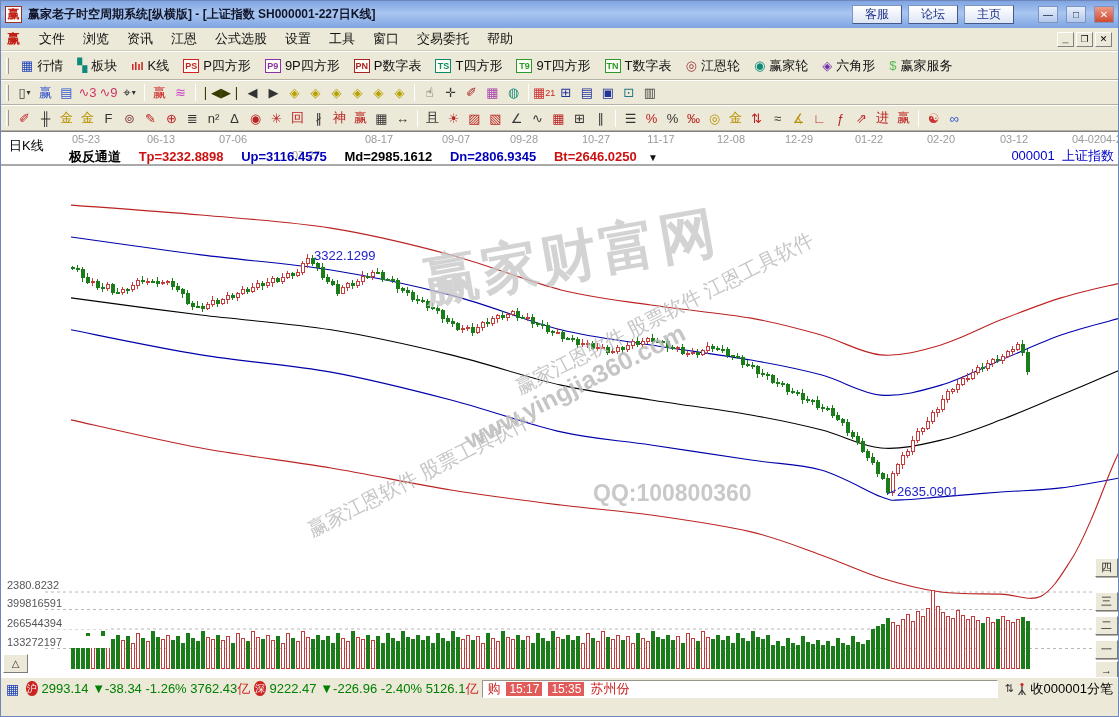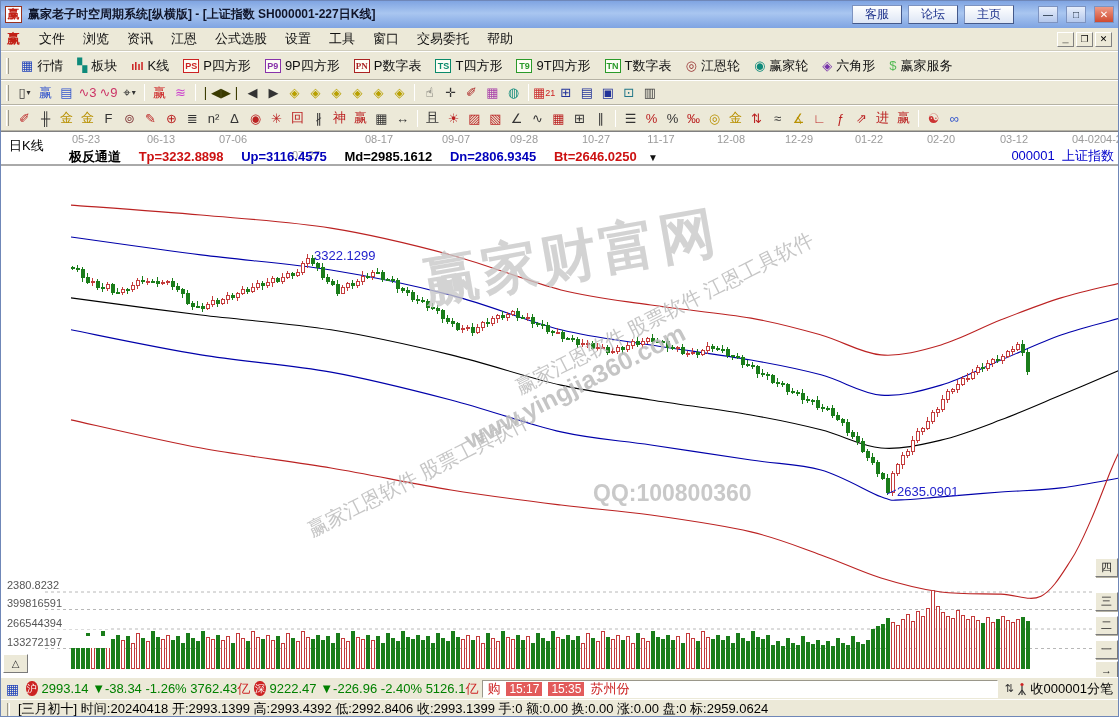--- a/index.html
+++ b/index.html
@@ -130,21 +130,21 @@
         </span>
         <span class="tb1-item">
           <span class="lbox" style="border-color: rgb(204, 34, 34); color: rgb(204, 34, 34);">PS</span>
           <span>P四方形</span>
         </span>
         <span class="tb1-item">
           <span class="lbox" style="border-color: rgb(136, 51, 170); color: rgb(136, 51, 170);">P9</span>
           <span>9P四方形</span>
         </span>
         <span class="tb1-item">
-          <span class="lbox" style="border-color: rgb(170, 34, 34); color: rgb(170, 34, 34); font-family: Liberation Serif, serif;">PN</span>
+          <span class="lbox" style="border-color: rgb(170, 34, 34); color: rgb(170, 34, 34);">PN</span>
           <span>P数字表</span>
         </span>
         <span class="tb1-item">
           <span class="lbox" style="border-color: rgb(10, 138, 106); color: rgb(10, 138, 106);">TS</span>
           <span>T四方形</span>
         </span>
         <span class="tb1-item">
           <span class="lbox" style="border-color: rgb(42, 154, 42); color: rgb(42, 154, 42);">T9</span>
           <span>9T四方形</span>
         </span>
@@ -941,18 +941,14 @@
     <span class="spin">⇅</span>
     <svg width="12" height="14" style="flex:0 0 auto">
       <circle cx="6" cy="2.5" r="1.6" fill="#cc2222"></circle>
       <line x1="6" y1="4" x2="6" y2="13" stroke="#333" stroke-width="1.2"></line>
       <line x1="2.5" y1="13" x2="6" y2="8" stroke="#333" stroke-width="1.2"></line>
       <line x1="9.5" y1="13" x2="6" y2="8" stroke="#333" stroke-width="1.2"></line>
     </svg>
     <span class="sb-right">收000001分笔</span>
   </div>
 
-  <div class="infobar">
-    <span class="div"></span>
-    <span id="info-fields">[三月初十] 时间:20240418 开:2993.1399 高:2993.4392 低:2992.8406 收:2993.1399 手:0 额:0.00 换:0.00 涨:0.00 盘:0 标:2959.0624</span>
-  </div>
 
 </div>
 
 </body></html>

